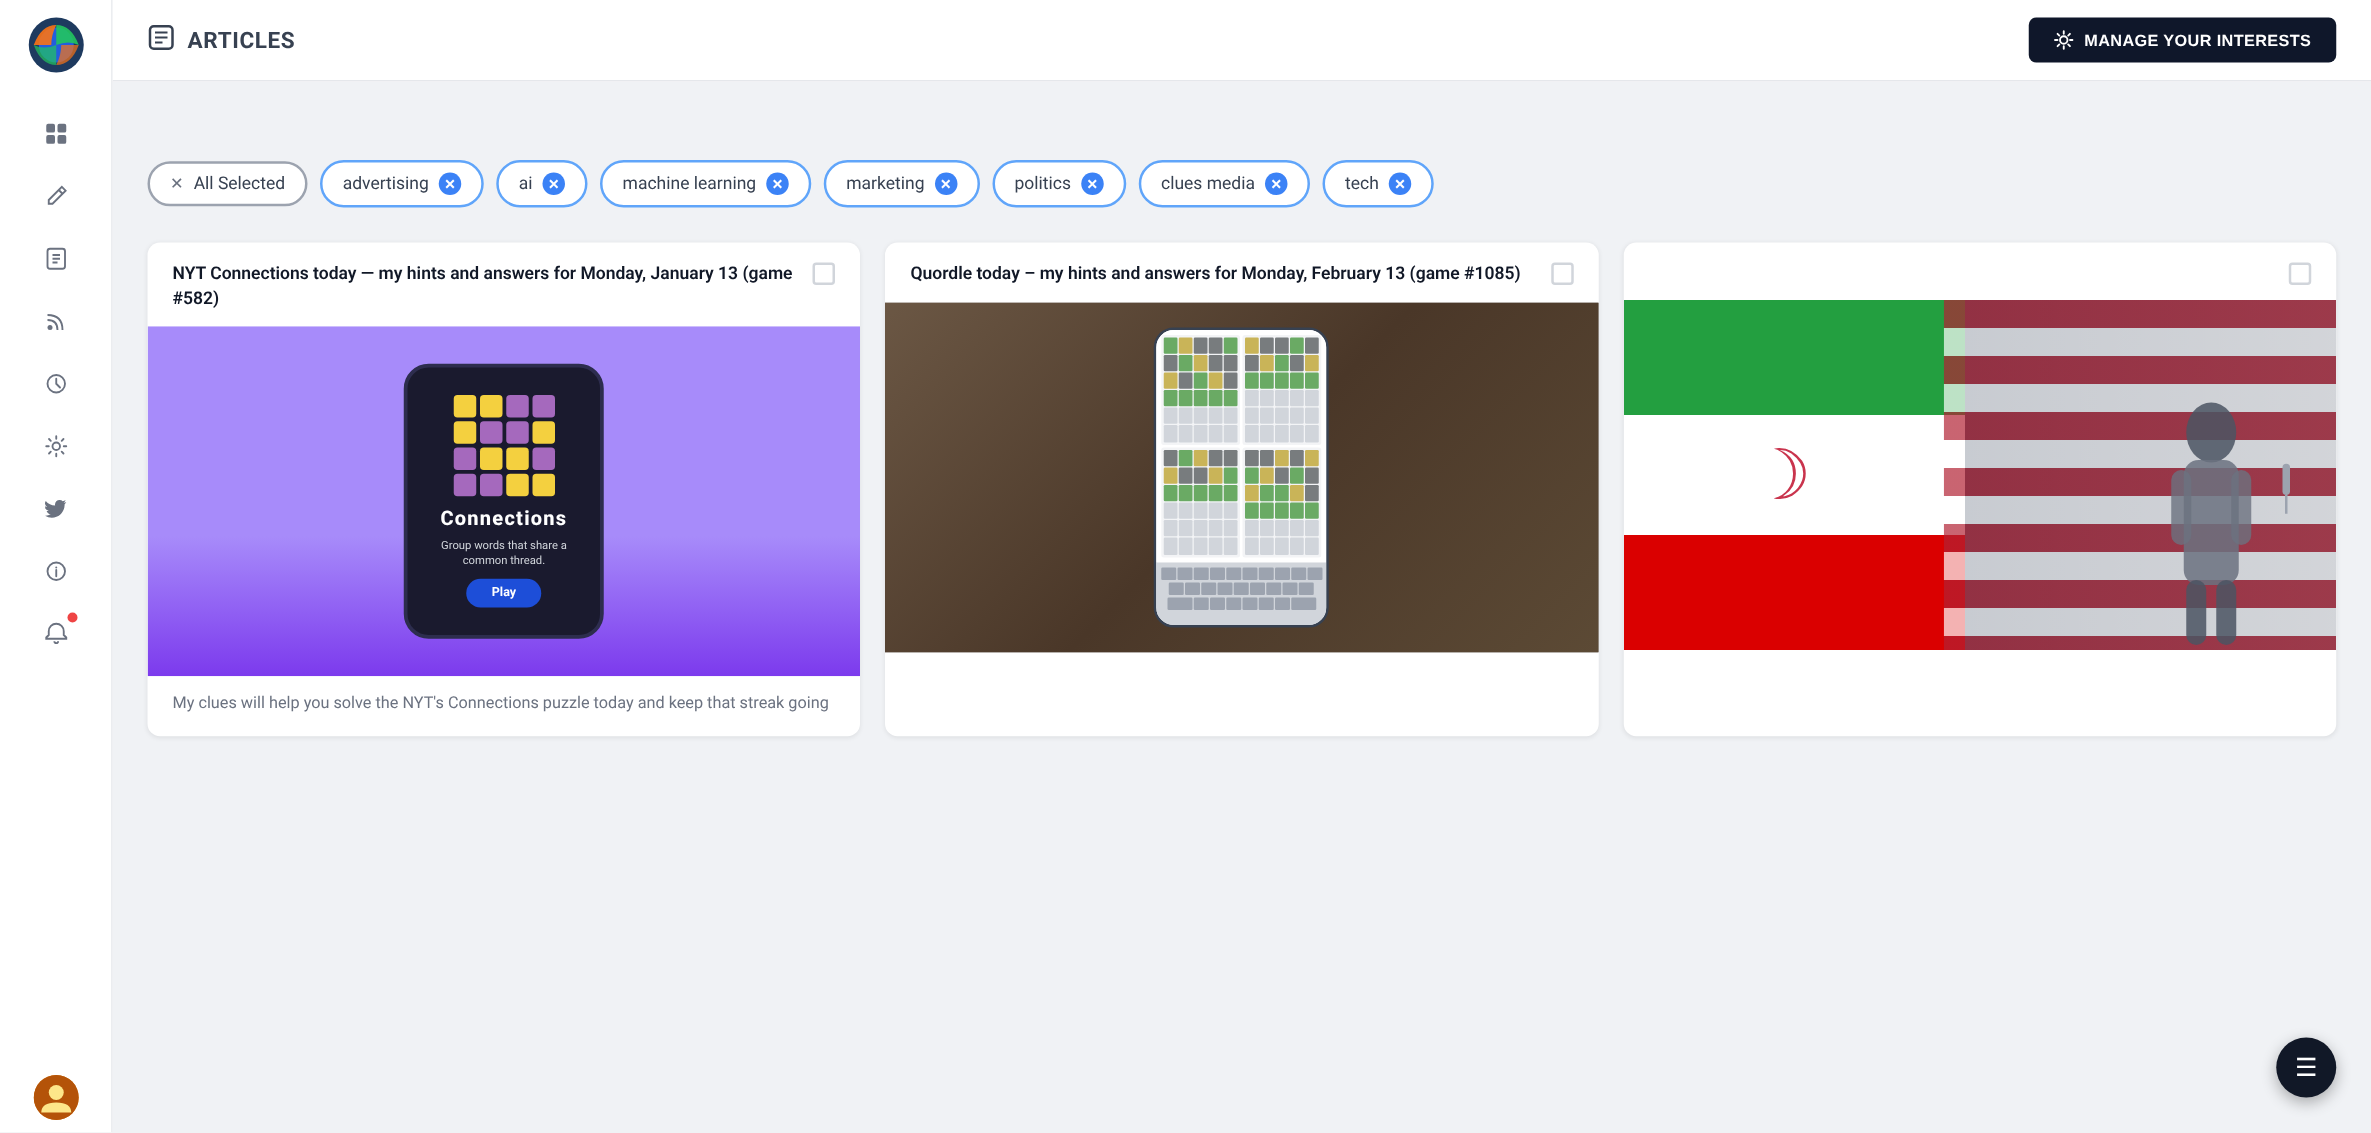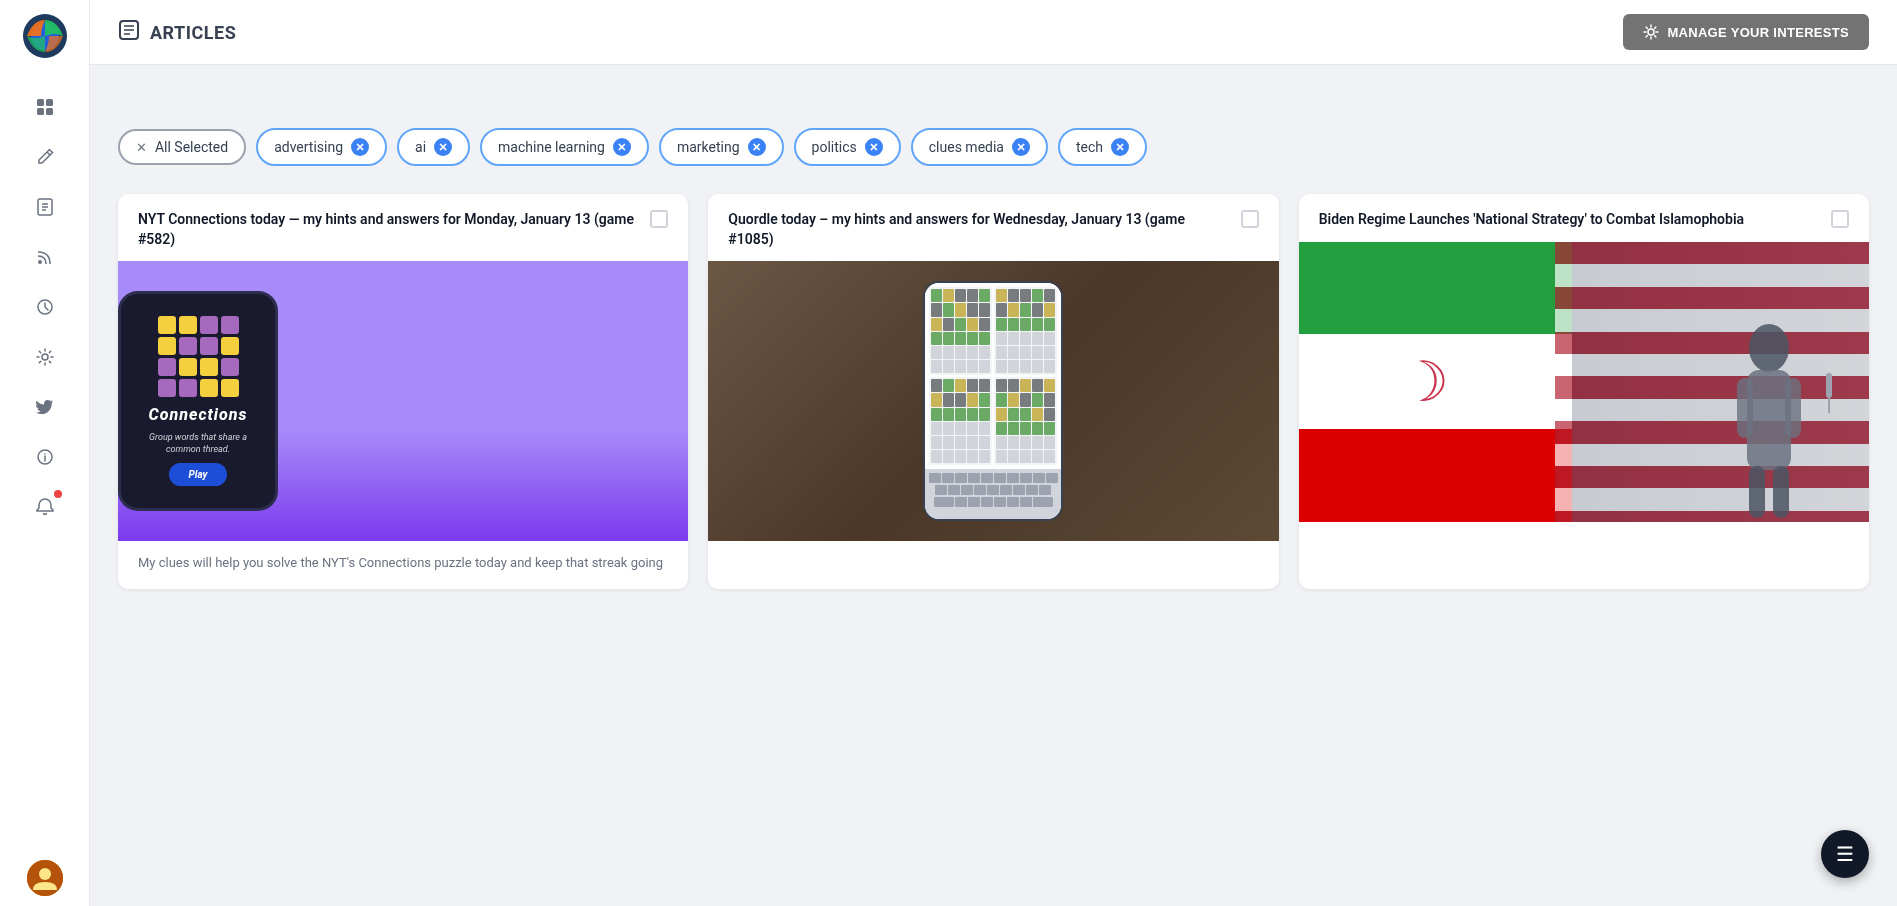--- a/index.html
+++ b/index.html
@@ -82,21 +82,21 @@
       display: flex;
       align-items: center;
       gap: 10px;
       font-size: 18px;
       font-weight: 700;
       color: #374151;
       letter-spacing: 0.5px;
       text-transform: uppercase;
     }
     .manage-btn {
-      background: #737373;
+      background: #0f172a;
       color: white;
       border: none;
       border-radius: 6px;
       padding: 10px 20px;
       font-size: 13px;
       font-weight: 600;
       cursor: pointer;
       display: flex;
       align-items: center;
       gap: 8px;
@@ -192,26 +192,25 @@
     .article-image {
       width: 100%;
       height: 280px;
       overflow: hidden;
       flex-shrink: 0;
     }
     
     .connections-img {
       background: linear-gradient(to bottom, #a78bfa 0%, #a78bfa 60%, #7c3aed 100%);
       display: flex;
-      align-items: flex-start;
+      align-items: center;
       justify-content: center;
       flex-direction: column;
       width: 100%;
       height: 100%;
-      font-style: italic;
     }
     .phone-mockup {
       width: 160px;
       height: 220px;
       background: #1a1a2e;
       border-radius: 20px;
       display: flex;
       flex-direction: column;
       align-items: center;
       justify-content: center;
@@ -542,21 +541,21 @@
               <div class="connections-sub">Group words that share a common thread.</div>
               <div class="play-btn">Play</div>
             </div>
           </div>
         </div>
         <div class="article-desc">My clues will help you solve the NYT's Connections puzzle today and keep that streak going</div>
       </div>
 
       <div class="article-card">
         <div class="article-card-header">
-          <span class="article-title">Quordle today – my hints and answers for Wednesday, January 13 (game #1085)</span>
+          <span class="article-title">Quordle today – my hints and answers for Monday, February 13 (game #1085)</span>
           <div class="article-checkbox"></div>
         </div>
         <div class="article-image">
           <div class="quordle-img">
             <div style="position:absolute;inset:0;background:linear-gradient(135deg,#6b5744 0%,#4a3728 50%,#5c4a35 100%);"></div>
             <div class="phone-quordle" style="position:relative;z-index:1;">
               <div class="quordle-screen">
                 <div class="quordle-quadrant">
                   <div class="quordle-row">
                       <div class="qcell green"></div>
@@ -769,21 +768,20 @@
                     <div class="kb-key" style="max-width:20px;"></div>
                 </div>
               </div>
             </div>
           </div>
         </div>
       </div>
 
       <div class="article-card">
         <div class="article-card-header">
-          <span class="article-title">Biden Regime Launches 'National Strategy' to Combat Islamophobia</span>
           <div class="article-checkbox"></div>
         </div>
         <div class="article-image">
           <div class="biden-img">
 
             <div style="position:absolute;top:0;left:0;width:48%;height:100%;overflow:hidden;">
               <div style="background:#239f40;width:100%;height:33%;"></div>
               <div style="background:#fff;width:100%;height:34%;"></div>
               <div style="background:#da0000;width:100%;height:33%;"></div>
             </div>

